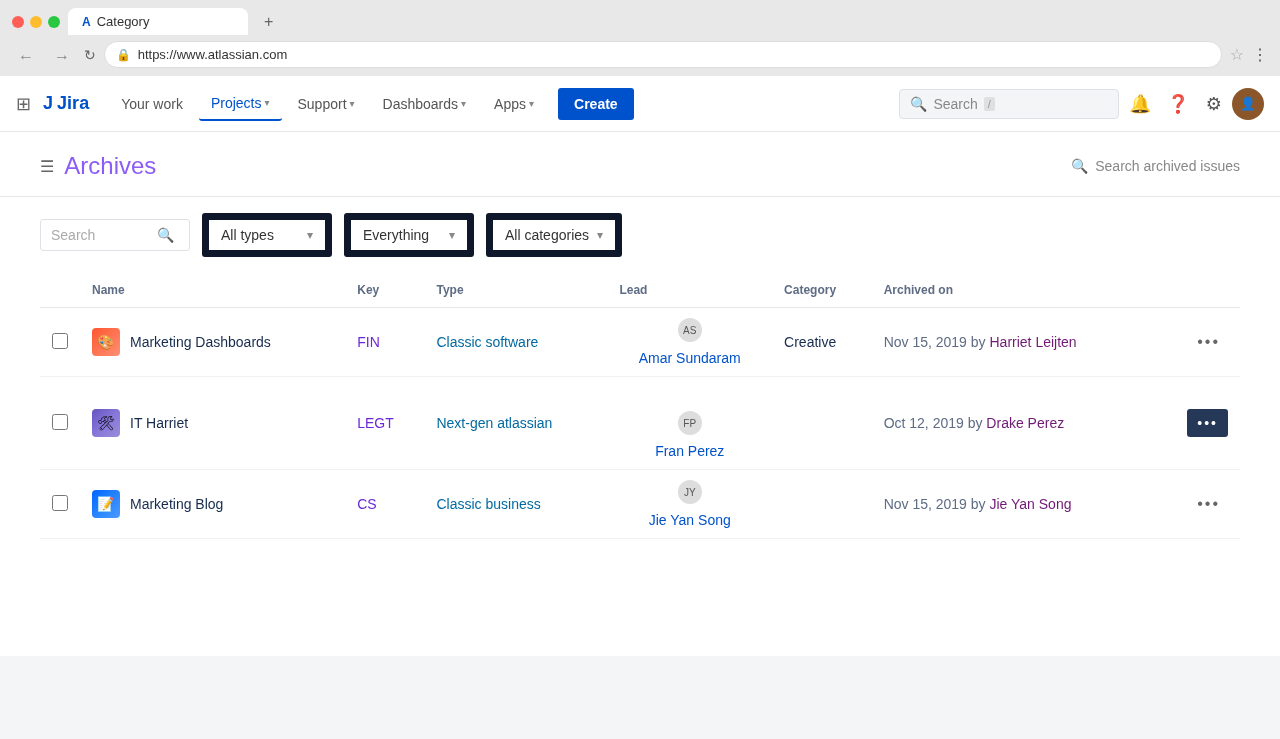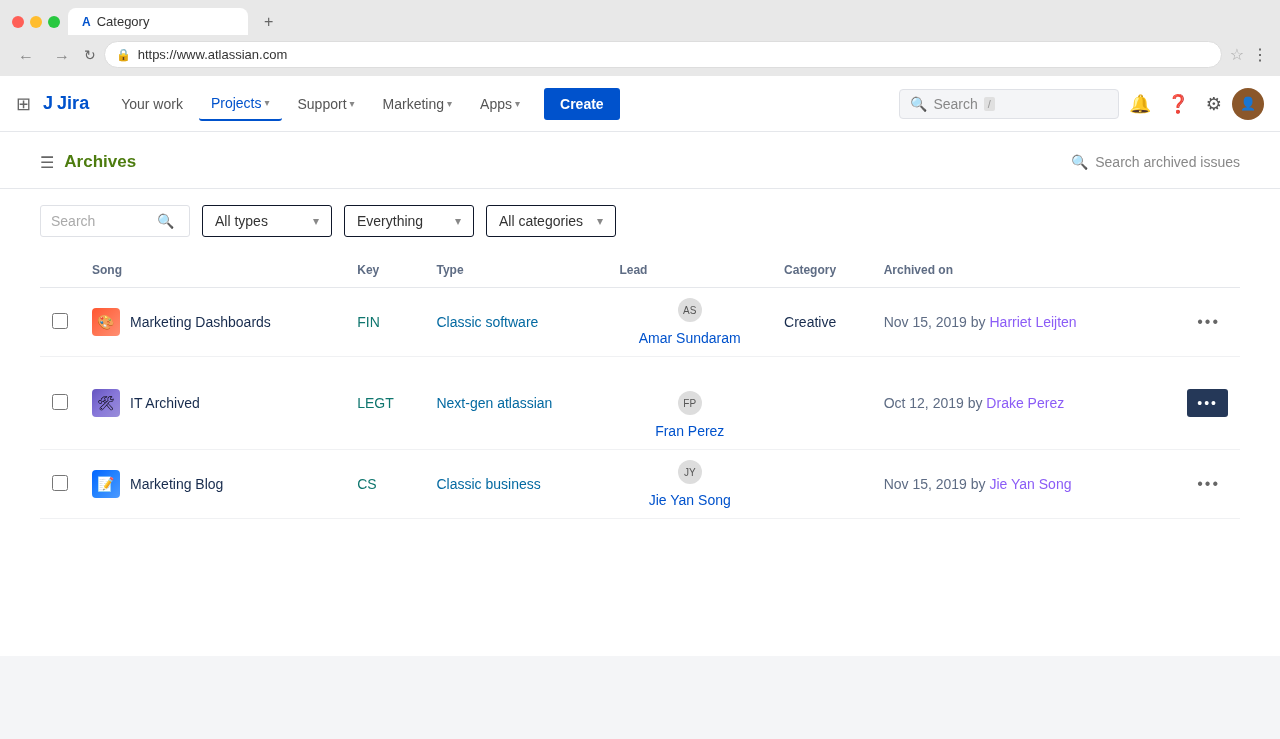--- a/index.html
+++ b/index.html
@@ -44,52 +44,52 @@
     .nav-icon-btn { background: none; border: none; font-size: 18px; color: #555; cursor: pointer; padding: 6px; border-radius: 50%; }
     .user-avatar { width: 32px; height: 32px; border-radius: 50%; background: #8b572a; display: flex; align-items: center; justify-content: center; color: white; font-size: 13px; font-weight: bold; overflow: hidden; cursor: pointer; }
 
     
     .page-content { background: white; padding: 0; }
 
     
     .page-header { display: flex; align-items: center; justify-content: space-between; padding: 20px 40px 16px; border-bottom: 1px solid #e5e7eb; }
     .page-title-area { display: flex; align-items: center; gap: 10px; }
     .hamburger-icon { color: #666; font-size: 16px; cursor: pointer; }
-    .page-title { font-size: 17px; font-weight: 700; color: #4d7c0f; }
+    .page-title { font-size: 24px; font-weight: 400; color: #8b5cf6; }
     .search-archived { display: flex; align-items: center; gap: 6px; color: #888; font-size: 14px; cursor: pointer; }
 
     
     .filters-row { display: flex; align-items: center; gap: 12px; padding: 16px 40px; }
     .filter-search { display: flex; align-items: center; background: white; border: 1px solid #dfe1e6; border-radius: 3px; padding: 7px 10px; gap: 6px; min-width: 150px; }
     .filter-search input { border: none; outline: none; font-size: 14px; color: #333; width: 100px; }
     .filter-search input::placeholder { color: #aaa; }
-    .filter-dropdown { display: flex; align-items: center; justify-content: space-between; background: white; border: 1px solid #0f172a; border-radius: 3px; padding: 7px 12px; cursor: pointer; min-width: 130px; font-size: 14px; color: #333; }
+    .filter-dropdown { display: flex; align-items: center; justify-content: space-between; background: white; border: 7px solid #0f172a; border-radius: 3px; padding: 7px 12px; cursor: pointer; min-width: 130px; font-size: 14px; color: #333; }
     .filter-dropdown .caret { color: #888; font-size: 12px; margin-left: 8px; }
 
     
     .table-container { padding: 0 40px; }
     .data-table { width: 100%; border-collapse: collapse; }
     .data-table th { text-align: left; padding: 10px 12px; font-size: 12px; font-weight: 600; color: #5e6c84; border-bottom: 1px solid #e5e7eb; }
     .data-table td { padding: 10px 12px; border-bottom: 1px solid #f0f1f3; vertical-align: middle; }
     .checkbox-cell { width: 40px; }
     .checkbox { width: 16px; height: 16px; cursor: pointer; }
     .project-name-cell { display: flex; align-items: center; gap: 10px; }
     .project-icon { width: 28px; height: 28px; border-radius: 4px; display: flex; align-items: center; justify-content: center; font-size: 14px; flex-shrink: 0; overflow: hidden; }
     .project-icon.marketing { background: linear-gradient(135deg, #ff5630, #ff7452, #ff8f73); }
     .project-icon.it-support { background: linear-gradient(135deg, #6554c0, #8777d9, #998dd9); }
     .project-icon.blog { background: linear-gradient(135deg, #0065ff, #2684ff, #4c9aff); }
     .project-name-text { color: #172b4d; font-weight: 500; }
-    .key-text { color: #0f766e; }
+    .key-text { color: #6d28d9; }
     .type-text { color: #0369a1; }
     .lead-cell { display: flex; align-items: center; gap: 8px; flex-direction: column; }
     .lead-avatar { width: 24px; height: 24px; border-radius: 50%; background: #ddd; overflow: hidden; display: flex; align-items: center; justify-content: center; font-size: 10px; color: #555; flex-shrink: 0; }
     .lead-name { color: #0052cc; cursor: pointer; }
     .category-text { color: #172b4d; }
     .archived-text { color: #5e6c84; }
-    .archived-text .by-user { color: #8b5cf6; cursor: pointer; }
+    .archived-text .by-user { color: #701a75; cursor: pointer; }
     .actions-btn { background: #253858; color: white; border: none; border-radius: 3px; padding: 6px 10px; cursor: pointer; font-size: 14px; letter-spacing: 2px; }
     .actions-btn-ghost { background: none; border: none; color: #666; cursor: pointer; font-size: 16px; padding: 4px 8px; letter-spacing: 2px; border-radius: 3px; }
 
     
     .avatar-amar { background: radial-gradient(circle, #f9c; 30%, #c97 100%); }
     .avatar-fran { background: radial-gradient(circle, #bcd; 30%, #789 100%); margin-top: 24px; }
     .avatar-jie { background: radial-gradient(circle, #fdb; 30%, #a86 100%); }
   </style>
 </head>
 <body>
@@ -133,21 +133,21 @@
     </div>
     <div class="nav-item active">
       <span>Projects</span>
       <span class="caret">▾</span>
     </div>
     <div class="nav-item">
       <span>Support</span>
       <span class="caret">▾</span>
     </div>
     <div class="nav-item">
-      <span>Marketing</span>
+      <span>Dashboards</span>
       <span class="caret">▾</span>
     </div>
     <div class="nav-item">
       <span>Apps</span>
       <span class="caret">▾</span>
     </div>
     <button class="create-btn">Create</button>
     <div class="nav-spacer"></div>
     <div class="search-bar">
       <span>🔍</span>
@@ -190,21 +190,21 @@
         <span>All categories</span>
         <span class="caret">▾</span>
       </div>
     </div>
 
     <div class="table-container">
       <table class="data-table">
         <thead>
           <tr>
             <th class="checkbox-cell"></th>
-            <th>Song</th>
+            <th>Name</th>
             <th>Key</th>
             <th>Type</th>
             <th>Lead</th>
             <th>Category</th>
             <th>Archived on</th>
             <th></th>
           </tr>
         </thead>
         <tbody id="table-body">
         <tr>
@@ -225,21 +225,21 @@
               </td>
               <td class="category-text">Creative</td>
               <td class="archived-text">Nov 15, 2019 by <span class="by-user">Harriet Leijten</span></td>
               <td style="text-align: right;"><button class="actions-btn-ghost">•••</button></td>
             </tr>
             <tr>
               <td class="checkbox-cell"><input type="checkbox" class="checkbox" style=""></td>
               <td>
                 <div class="project-name-cell">
                   <div class="project-icon it-support">🛠</div>
-                  <span class="project-name-text">IT Archived</span>
+                  <span class="project-name-text">IT Harriet</span>
                 </div>
               </td>
               <td class="key-text">LEGT</td>
               <td class="type-text">Next-gen atlassian</td>
               <td>
                 <div class="lead-cell">
                   <div class="lead-avatar avatar-fran">FP</div>
                   <span class="lead-name">Fran Perez</span>
                 </div>
               </td>

